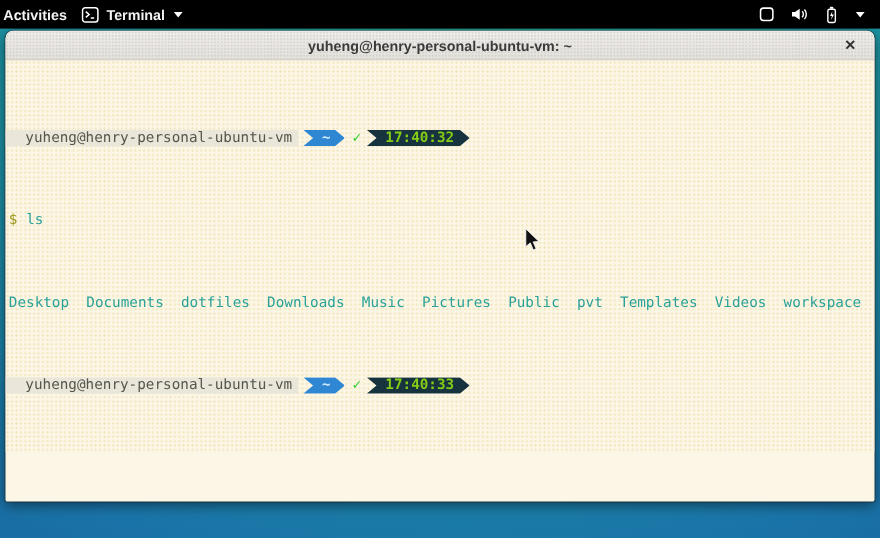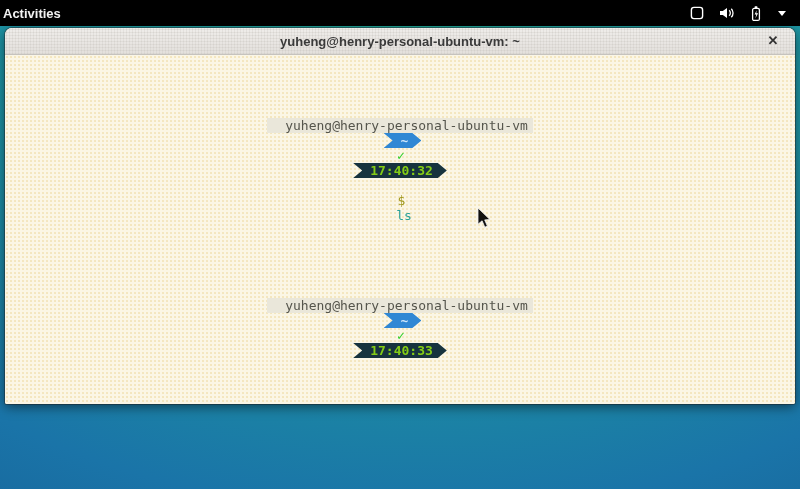--- a/index.html
+++ b/index.html
@@ -38,21 +38,21 @@
     height: 100%; display: flex; align-items: center; gap: 7px;
   }
   .clock-dot { width: 5px; height: 5px; border-radius: 50%; background: #fff; }
   .tray {
     position: absolute; right: 4px; top: 0; height: 100%;
     display: flex; align-items: center; gap: 13px; padding: 0 10px;
   }
 
   
   .window {
-    position: absolute; left: 5px; top: 28px; width: 790px; height: 376px;
+    position: absolute; left: 5px; top: 28px; width: 790px; height: 428px;
     border-radius: 7px 7px 2px 2px;
     background: #fbf6e5;
     box-shadow: 0 3px 12px rgba(0,0,0,.5), 0 0 0 1px rgba(40,60,70,.55);
     overflow: hidden; z-index: 10;
   }
   .titlebar {
     height: 27px; position: relative;
     background:
       radial-gradient(circle, rgba(199,196,190,.55) 0.8px, transparent 1.2px) 0 0/3px 3px,
       linear-gradient(#efedea, #e3e0dc);
@@ -70,21 +70,21 @@
   .term {
     position: relative; height: 356px;
     background:
       radial-gradient(circle, rgba(233,209,140,.42) 0.8px, transparent 1.2px) 0 0/4px 4px,
       #fbf6e5;
     font-family: "DejaVu Sans Mono", monospace;
     font-size: 13px; line-height: 15px; color: #4c4c44;
     padding-top: 3px;
     white-space: pre;
   }
-  .tline { height: 15px; display: flex; align-items: center; flex-direction: column; }
+  .tline { height: 15px; display: flex; align-items: center; }
   .userhost {
     height: 15px; display: inline-flex; align-items: center;
     background: #eae7da; color: #55554c;
     padding: 0 5px 0 18px;
   }
   .ribbon {
     height: 15px; display: inline-flex; align-items: center;
     font-weight: bold;
     clip-path: polygon(0 0, calc(100% - 9px) 0, 100% 50%, calc(100% - 9px) 100%, 0 100%, 9px 50%);
   }
@@ -101,20 +101,31 @@
   .icon-svg { display: block; }
 </style>
 </head>
 <body>
 
 <div class="desktop"></div>
 
 <div class="top-bar">
   <div class="activities">Activities</div>
 
+  <div class="app-menu">
+    <span>
+      <svg class="icon-svg" width="16" height="15" viewBox="0 0 16 15">
+        <rect x="1" y="1" width="14" height="13" rx="2.5" fill="none" stroke="#fff" stroke-width="1.4"></rect>
+        <path d="M4 4.6l3 2.6-3 2.6" stroke="#fff" stroke-width="1.4" fill="none"></path>
+        <line x1="8.5" y1="10.3" x2="11.6" y2="10.3" stroke="#fff" stroke-width="1.4"></line>
+      </svg>
+    </span>
+    <span>Terminal</span>
+    <span class="caret-down"></span>
+  </div>
 
 
   <div class="tray">
     <span>
       <svg class="icon-svg" width="16" height="16" viewBox="0 0 16 16">
         <rect x="2.4" y="2.4" width="11.2" height="11.2" rx="2.6" fill="none" stroke="#fff" stroke-width="1.4"></rect>
       </svg>
     </span>
     <span>
       <svg class="icon-svg" width="17" height="16" viewBox="0 0 17 16">
@@ -150,20 +161,33 @@
       <span class="ribbon dark">17:40:32</span>
     </div>
 
     
     <div class="tline">
       <span class="dollar">$</span>
       <span class="cmd">ls</span>
     </div>
 
     
+    <div class="tline files">
+      <span>Desktop</span>
+      <span>Documents</span>
+      <span>dotfiles</span>
+      <span>Downloads</span>
+      <span>Music</span>
+      <span>Pictures</span>
+      <span>Public</span>
+      <span>pvt</span>
+      <span>Templates</span>
+      <span>Videos</span>
+      <span>workspace</span>
+    </div>
 
     
     <div class="tline">
       <span class="userhost">yuheng@henry-personal-ubuntu-vm</span>
       <span class="ribbon blue">~</span>
       <span class="check">✓</span>
       <span class="ribbon dark">17:40:33</span>
     </div>
 
     

